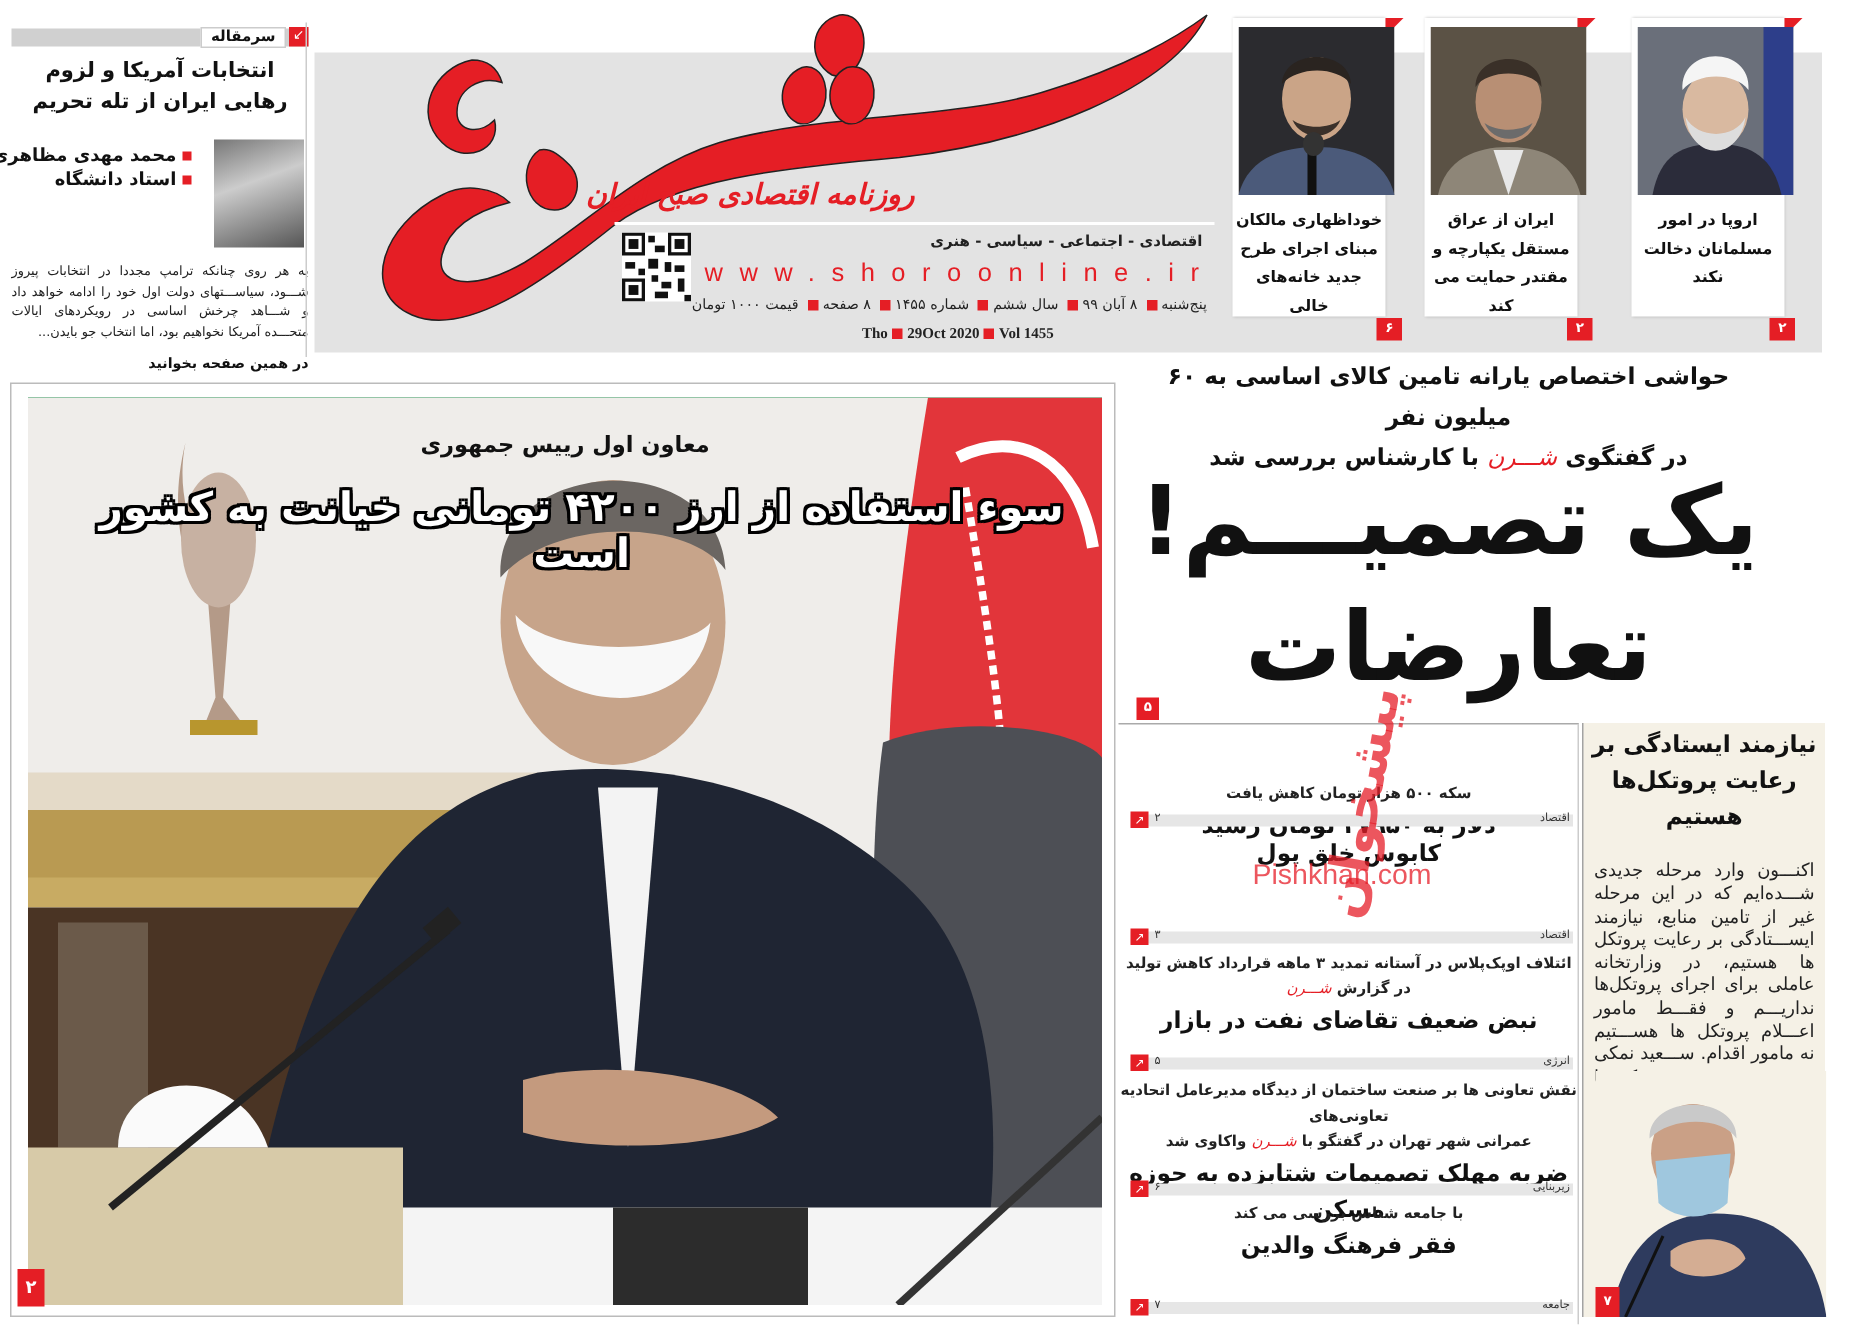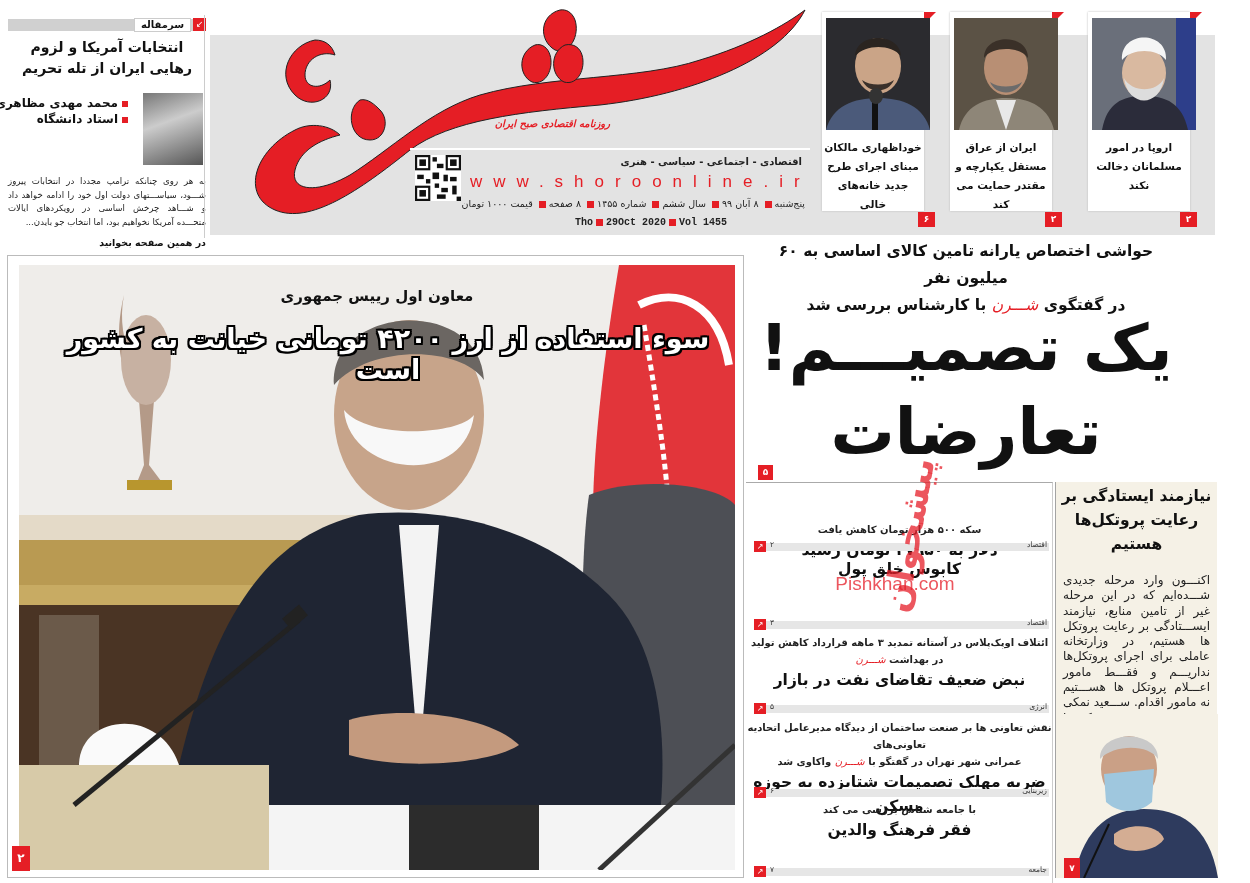--- a/index.html
+++ b/index.html
@@ -2,27 +2,27 @@
 <html><head>
   <meta charset="utf-8">
   <style>
     * { box-sizing: border-box; margin: 0; padding: 0; }
     html, body { width: 1250px; height: 883px; background: #ffffff; overflow: hidden; }
     body { font-family: "DejaVu Sans", sans-serif; color: #111; position: relative; direction: rtl; }
 
     
     .header-band { position: absolute; left: 210px; top: 35px; width: 1005px; height: 200px; background: #e3e3e3; }
     .masthead-logo { position: absolute; left: 220px; top: 0; width: 590px; height: 240px; direction: ltr; }
-    .tagline { position: absolute; right: 640px; top: 118px; color: #e51e25; font-family: "DejaVu Serif", serif; font-style: italic; font-size: 10px; font-weight: bold; white-space: nowrap; }
+    .tagline { position: absolute; right: 640px; top: 118px; color: #e51e25; font-family: "DejaVu Serif", serif; font-style: italic; font-size: 19px; font-weight: bold; white-space: nowrap; }
     .tagline-rule { position: absolute; left: 410px; top: 148px; width: 400px; height: 2px; background: #fff; }
     .sections { position: absolute; right: 448px; top: 156px; font-size: 10px; font-weight: bold; color: #222; white-space: nowrap; }
     .website { position: absolute; left: 470px; top: 172px; font-family: "Liberation Sans", sans-serif; color: #e51e25; font-size: 17px; letter-spacing: 11px; direction: ltr; white-space: nowrap; }
     .issue-fa { position: absolute; right: 445px; top: 198px; font-size: 9.5px; color: #222; white-space: nowrap; }
     .issue-fa .sq, .issue-en .sq { display: inline-block; width: 7px; height: 7px; background: #e51e25; margin: 0 3px; vertical-align: middle; }
-    .issue-en { position: absolute; left: 575px; top: 217px; font-family: Liberation Mono, monospace; font-size: 10px; font-weight: bold; color: #222; direction: ltr; white-space: nowrap; }
+    .issue-en { position: absolute; left: 575px; top: 217px; font-family: Liberation Serif, serif; font-size: 10px; font-weight: bold; color: #222; direction: ltr; white-space: nowrap; }
     .qr { position: absolute; left: 415px; top: 155px; width: 46px; height: 46px; background: #fff; }
 
     
     .editorial { position: absolute; left: 8px; top: 17px; width: 198px; height: 228px; direction: rtl; }
     .ed-label-bar { position: absolute; left: 0; top: 2px; width: 198px; height: 12px; background: #d0d0d0; }
     .ed-label { position: absolute; right: 15px; top: 1px; height: 14px; padding: 0 6px; background: #fff; border: 1px solid #ccc; font-size: 10px; font-weight: bold; line-height: 12px; }
     .ed-arrow { position: absolute; right: 0; top: 1px; width: 13px; height: 13px; background: #e51e25; color: #fff; font-size: 9px; line-height: 13px; text-align: center; }
     .ed-title { position: absolute; right: 0; top: 20px; width: 198px; text-align: center; font-size: 14px; font-weight: bold; line-height: 21px; }
     .ed-photo { position: absolute; left: 135px; top: 76px; width: 60px; height: 72px; background: linear-gradient(160deg, #777 0%, #ccc 40%, #555 100%); }
     .ed-author { position: absolute; right: 78px; top: 78px; font-size: 12px; font-weight: bold; line-height: 16px; white-space: nowrap; }
@@ -261,21 +261,21 @@
     <div class="head">کابوس خلق پول</div>
   </div>
   <div class="sec-bar" style="top:138px;">
     <span class="sec-name">اقتصاد</span>
     <span class="sec-num">۳</span>
     <span class="sec-arrow">↗</span>
   </div>
 
   <div class="brief" style="top:151px;">
     <div class="pre">ائتلاف اوپک‌پلاس در آستانه تمدید ۳ ماهه قرارداد کاهش تولید</div>
-    <div class="pre"><span>در بهداشت</span> <span class="brand">شـــرن</span></div>
+    <div class="pre"><span>در گزارش</span> <span class="brand">شـــرن</span></div>
     <div class="head">نبض ضعیف تقاضای نفت در بازار</div>
   </div>
   <div class="sec-bar" style="top:222px;">
     <span class="sec-name">انرژی</span>
     <span class="sec-num">۵</span>
     <span class="sec-arrow">↗</span>
   </div>
 
   <div class="brief" style="top:236px;">
     <div class="pre">نقش تعاونی ها بر صنعت ساختمان از دیدگاه مدیرعامل اتحادیه تعاونی‌های</div>

